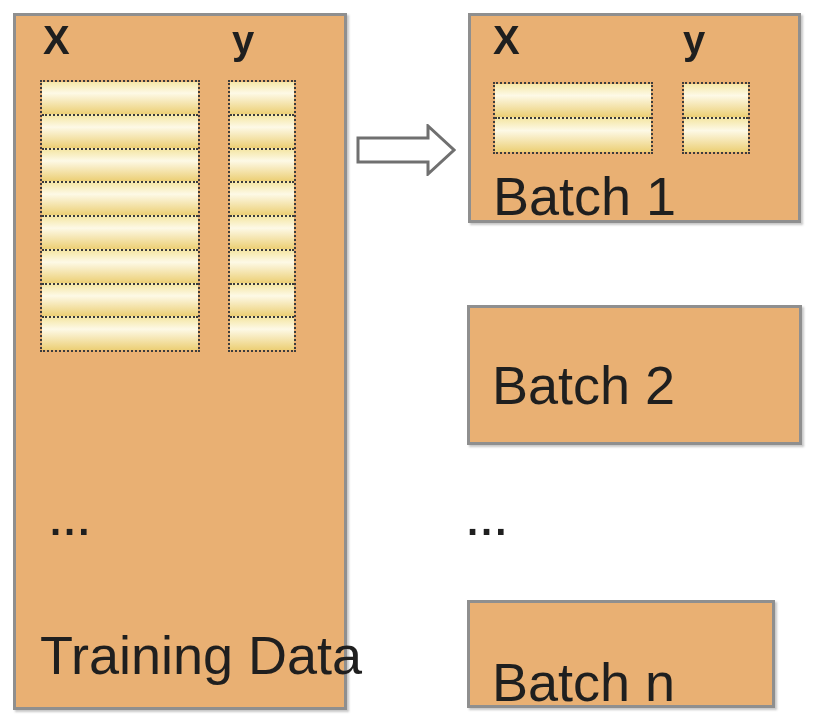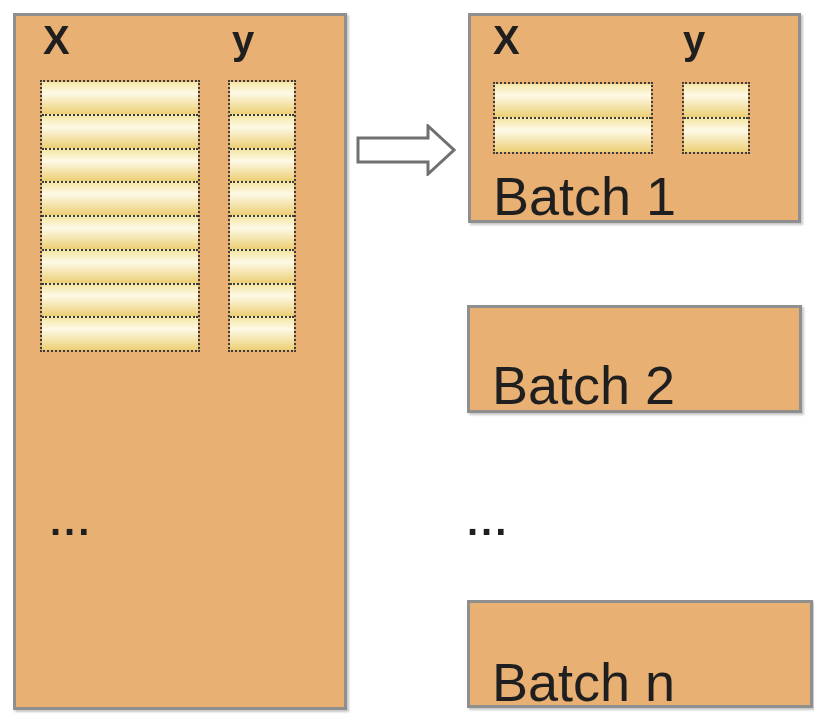--- a/index.html
+++ b/index.html
@@ -69,28 +69,28 @@
 
   
   #batch1-panel { left:468px; top:13px; width:333px; height:210px; }
   #batch1-x-label { left:22px; top:4px; }
   #batch1-y-label { left:212px; top:4px; }
   #batch1-x-grid { left:22px; top:66px; width:160px; height:72px; }
   #batch1-y-grid { left:211px; top:66px; width:68px; height:72px; }
   #batch1-label { left:22px; top:153px; }
 
   
-  #batch2-panel { left:467px; top:305px; width:335px; height:108px; }
+  #batch2-panel { left:467px; top:305px; width:335px; height:140px; }
   #batch2-label { left:22px; top:50px; }
 
   
   #right-ellipsis { left:467px; top:501px; }
 
   
-  #batchn-panel { left:467px; top:600px; width:346px; height:108px; }
+  #batchn-panel { left:467px; top:600px; width:308px; height:108px; }
   #batchn-label { left:22px; top:52px; }
 </style>
 </head>
 <body style="--background: #ffffff; --panel-fill: #e9b073; --panel-border: #8f8f8f; --stripe-dot: #3c3c3c; --stripe-top: #f5e7a8; --stripe-mid: #fdf9e6; --stripe-bottom: #eccf75; --text: #1f1f1f; --arrow-fill: #ffffff; --arrow-stroke: #707070;">
 
 <div class="panel" id="training-panel">
   <span class="col-label" id="training-x-label">X</span>
   <span class="col-label" id="training-y-label">y</span>
   <div class="grid" id="training-x-grid">
       <div class="row"></div>
@@ -106,20 +106,21 @@
       <div class="row"></div>
       <div class="row"></div>
       <div class="row"></div>
       <div class="row"></div>
       <div class="row"></div>
       <div class="row"></div>
       <div class="row"></div>
       <div class="row"></div>
     </div>
   <span class="ellipsis" id="training-ellipsis">...</span>
+  <span class="panel-label" id="training-label">Training Data</span>
 </div>
 
 <svg id="arrow" viewBox="0 0 100 52">
   <polygon points="2,14 72,14 72,2 98,26 72,50 72,38 2,38" style="fill:var(--arrow-fill); stroke:var(--arrow-stroke); stroke-width:3;"></polygon>
 </svg>
 
 <div class="panel" id="batch1-panel">
   <span class="col-label" id="batch1-x-label">X</span>
   <span class="col-label" id="batch1-y-label">y</span>
   <div class="grid" id="batch1-x-grid">

